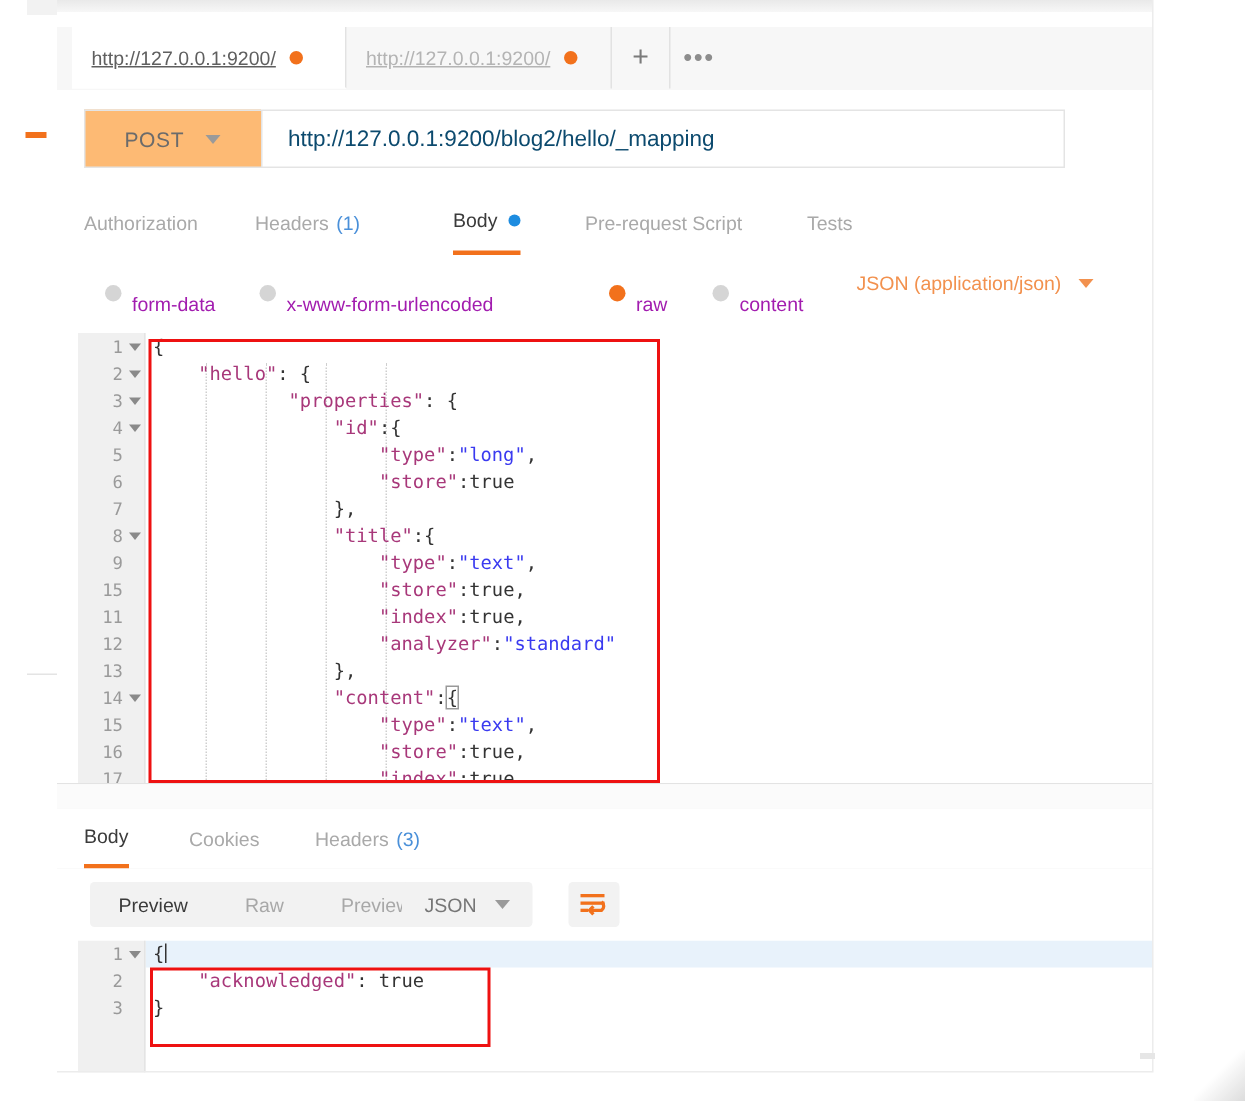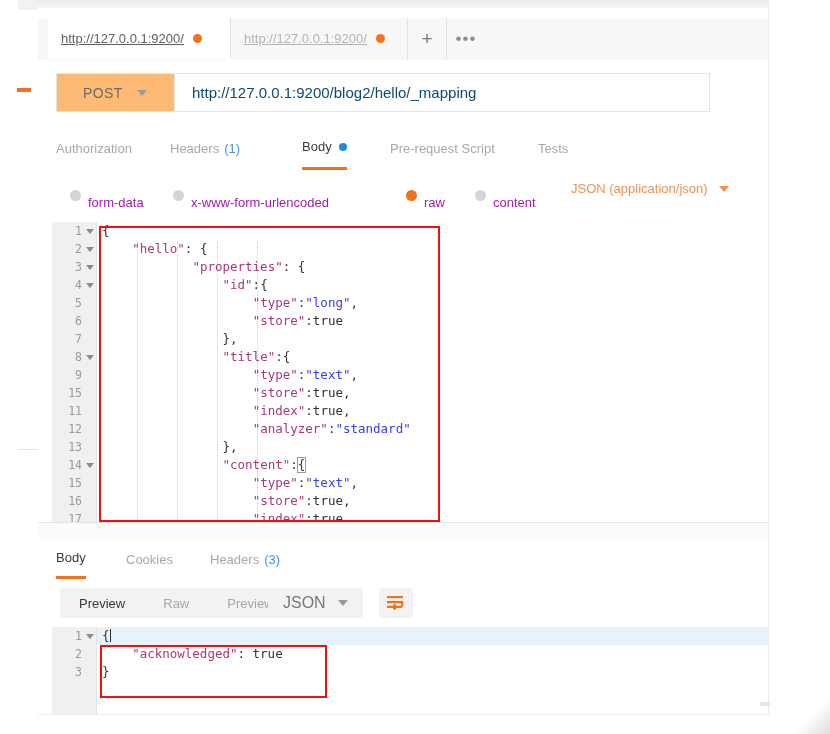--- a/index.html
+++ b/index.html
@@ -383,21 +383,21 @@
   }
   .seg.active { color: #3a3a3a; }
   .json-select {
     position: absolute;
     left: 230px; top: 9px;
     height: 30px;
     background: #f2f2f2;
     border-radius: 3px;
     display: flex; align-items: center; gap: 12px;
     padding: 0 15px;
-    font-size: 16px;
+    font-size: 13px;
     color: #767676;
     cursor: pointer;
   }
   .wrap-btn {
     position: absolute;
     left: 341px; top: 9px;
     width: 34px; height: 30px;
     background: #f2f2f2;
     border-radius: 3px;
     display: flex; align-items: center; justify-content: center;

